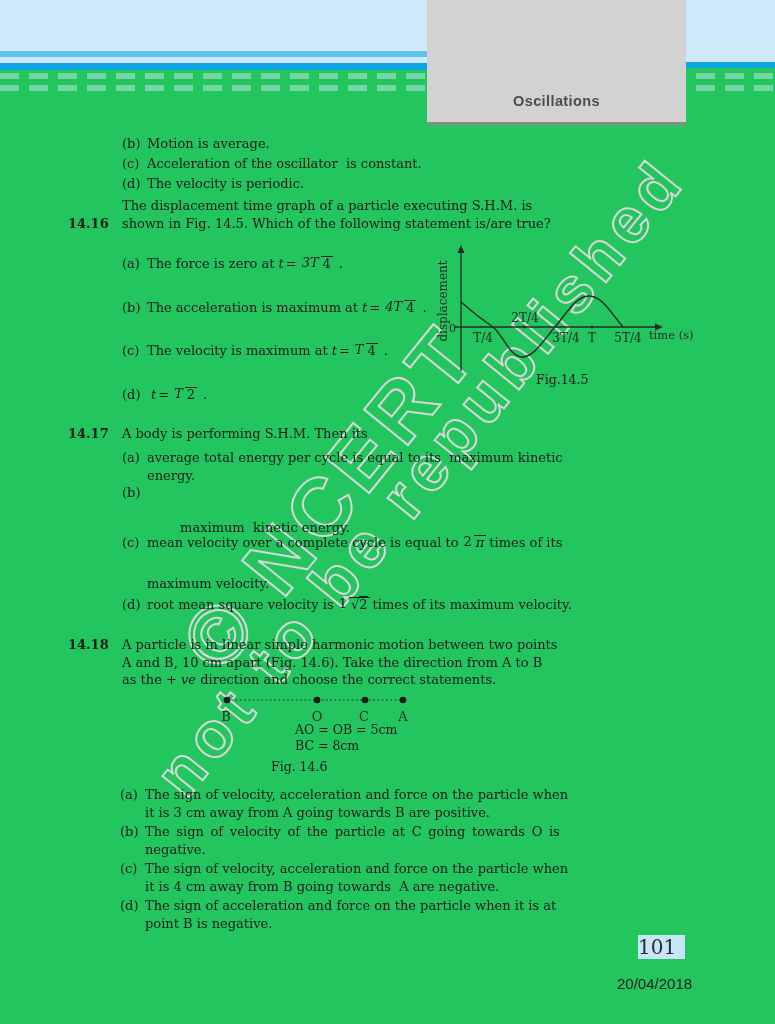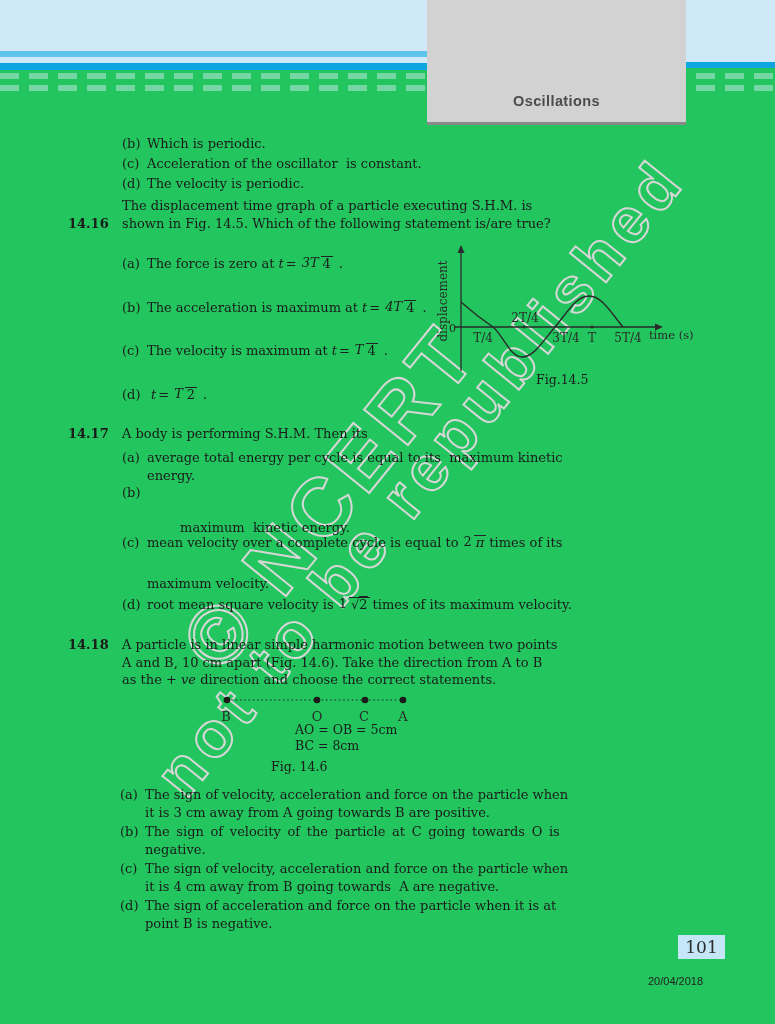--- a/index.html
+++ b/index.html
@@ -43,23 +43,23 @@
   .frac .it{font-style:italic;}
   .obar{border-top:1.2px solid #222;}
   .dot{margin-left:3px;}
   .ws1{word-spacing:2.5px;}
   
   .figcap{font-size:12.5px;}
   .fignotes{font-size:12.5px;line-height:15.5px;white-space:pre-wrap;margin-left:28px;}
   svg text{font-family:"DejaVu Serif",serif;fill:#2a2a2a;}
   
   .pagebox{position:absolute;left:638px;top:935px;width:47px;height:24px;background:#c5e6f7;
-    text-align:center;font-size:17px;line-height:24px;color:#2b2b2b;margin-left:40px;}
-  .date{position:absolute;left:648px;top:975px;font-family:"Liberation Sans",sans-serif;
-    font-size:11px;color:#222;}
+    text-align:left;font-size:20px;line-height:24px;color:#2b2b2b;}
+  .date{position:absolute;left:617px;top:975px;font-family:"Liberation Sans",sans-serif;
+    font-size:15px;color:#222;}
 </style>
 </head>
 <body>
 
 <div class="page">
 
   <div class="hdr-left"></div>
   <div class="hdr-right"></div>
   <div class="dash r1"></div>
   <div class="dash r2"></div>
@@ -68,21 +68,21 @@
   </div>
 
   <div class="wm" id="wm1">© NCERT</div>
   <div class="wm" id="wm2">not to be republished</div>
 
   <div class="content">
 
     <div class="abs lh20" style="left:122px;top:134px;">
       <div class="opt">
         <span class="lab">(b)</span>
-        <span class="txt">Which is periodic.</span>
+        <span class="txt">Motion is average.</span>
       </div>
       <div class="opt">
         <span class="lab">(c)</span>
         <span class="txt">Acceleration of the oscillator  is constant.</span>
       </div>
       <div class="opt">
         <span class="lab">(d)</span>
         <span class="txt">The velocity is periodic.</span>
       </div>
     </div>

